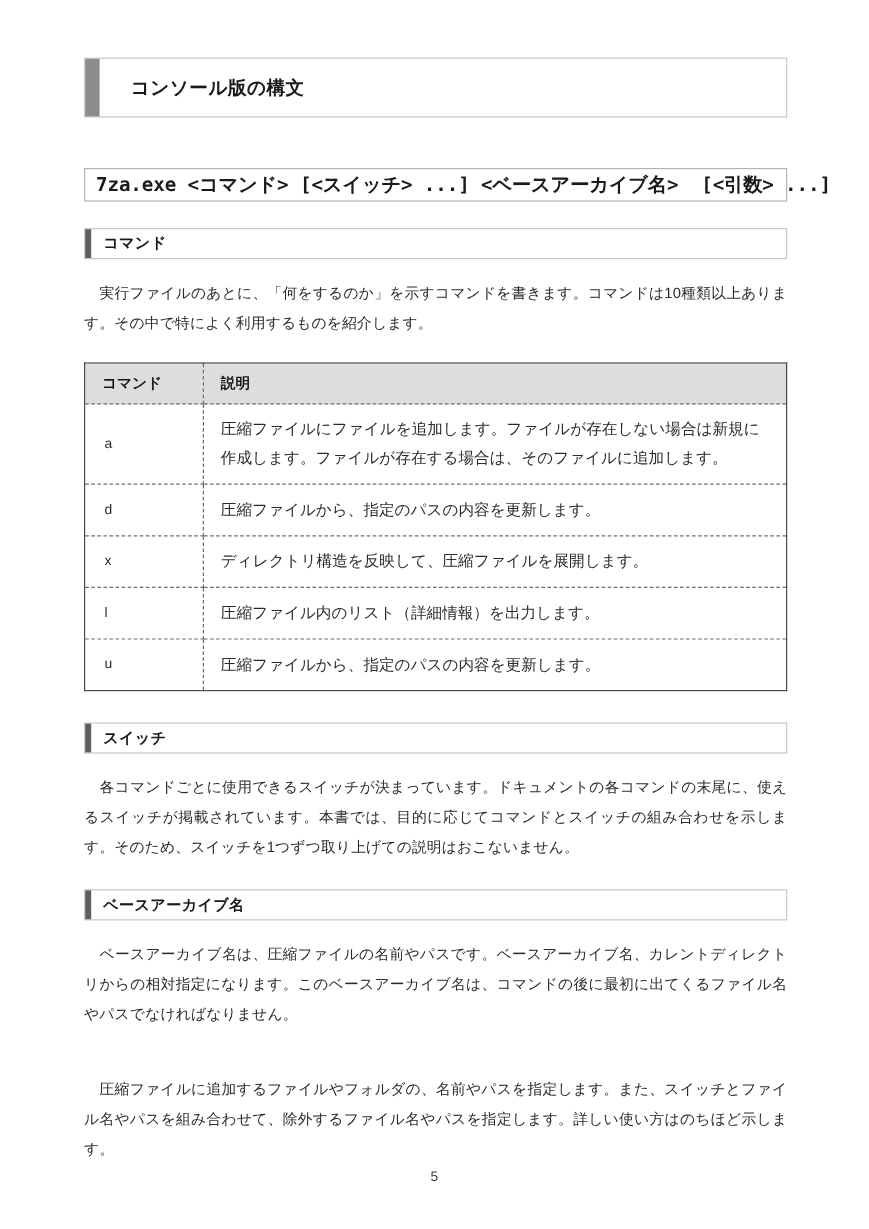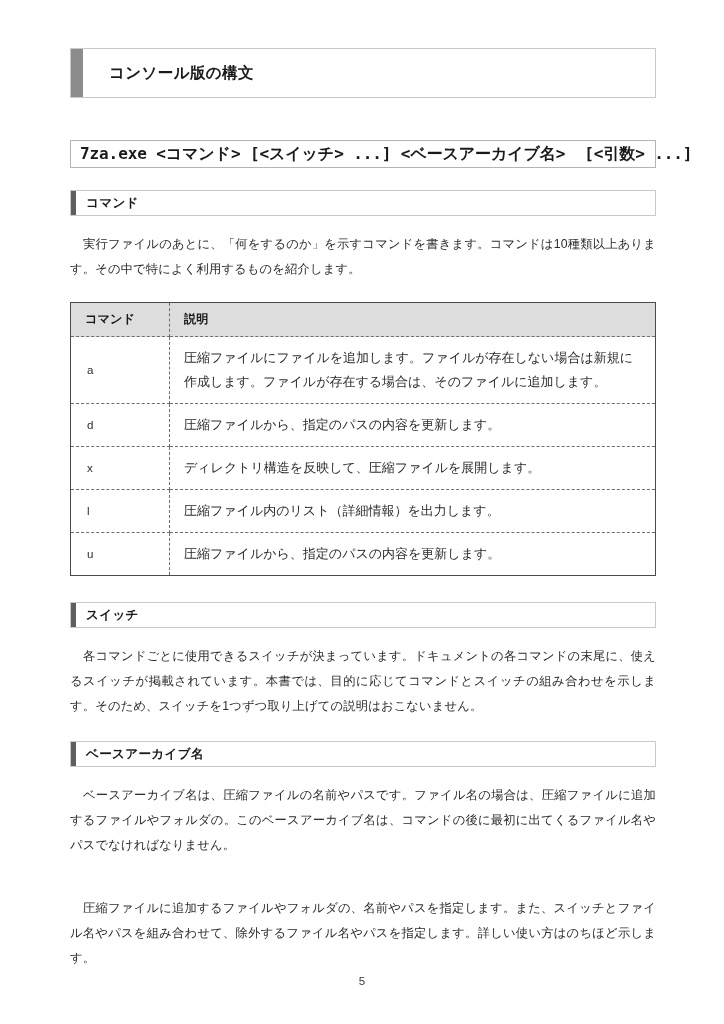--- a/index.html
+++ b/index.html
@@ -251,21 +251,21 @@
 
     <div class="gap-after-para"></div>
 
     <div class="section-head">
       <div class="section-head-bar"></div>
       <div class="section-head-text">ベースアーカイブ名</div>
     </div>
 
     <div class="gap-after-section"></div>
 
-    <p class="body-text indent">ベースアーカイブ名は、圧縮ファイルの名前やパスです。ファイル名の場合は、圧縮ファイルに追加するファイルやフォルダの。このベースアーカイブ名は、コマンドの後に最初に出てくるファイル名やパスでなければなりません。</p>
+    <p class="body-text indent">ベースアーカイブ名は、圧縮ファイルの名前やパスです。ベースアーカイブ名、カレントディレクトリからの相対指定になります。このベースアーカイブ名は、コマンドの後に最初に出てくるファイル名やパスでなければなりません。</p>
 
     <div class="gap-after-para"></div>
 
 
     <div class="gap-after-section"></div>
 
     <p class="body-text indent">圧縮ファイルに追加するファイルやフォルダの、名前やパスを指定します。また、スイッチとファイル名やパスを組み合わせて、除外するファイル名やパスを指定します。詳しい使い方はのちほど示します。</p>
 
   </div>
 

